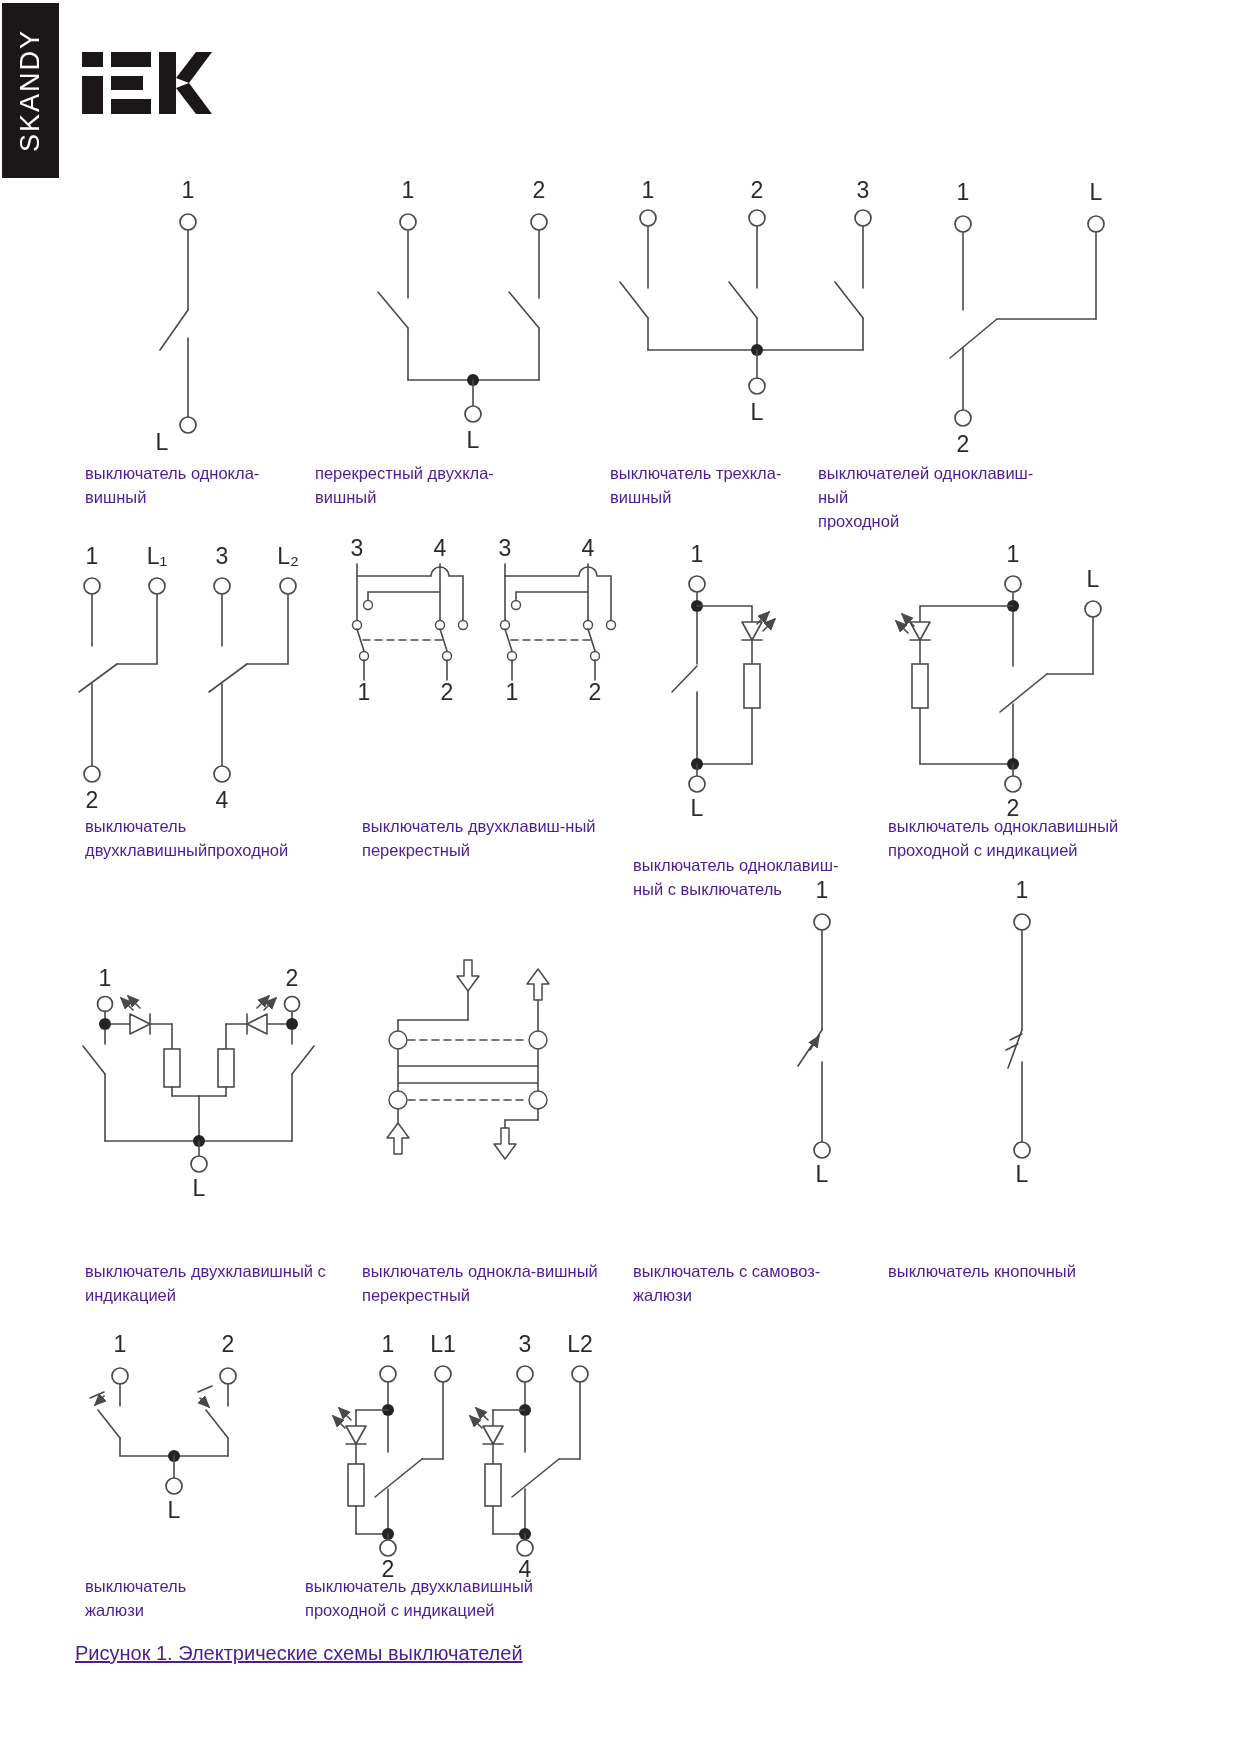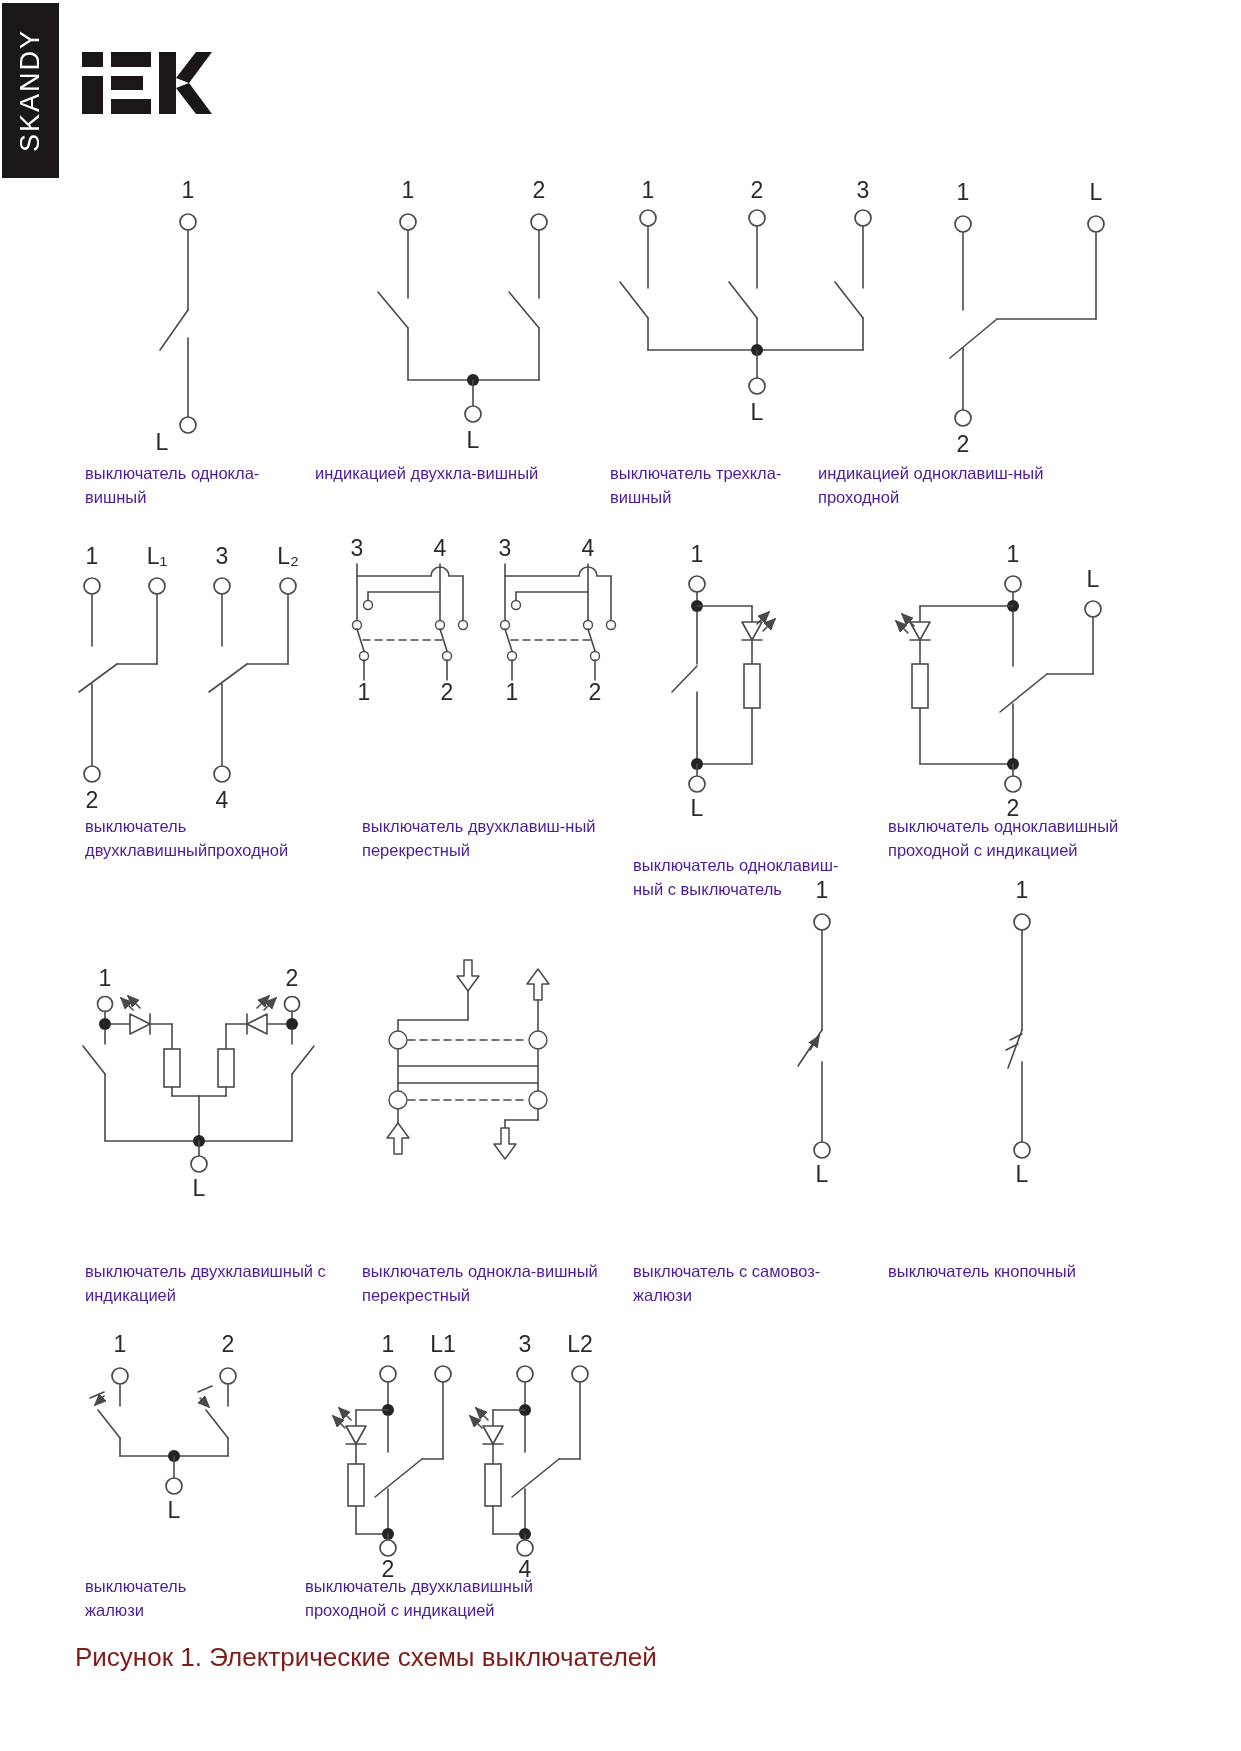--- a/index.html
+++ b/index.html
@@ -15,21 +15,21 @@
   svg.d path.ho { fill:#ffffff; stroke:#4a4a4a; stroke-width:1.5; stroke-linejoin:round; }
   svg.d circle.t { fill:#ffffff; stroke:#4a4a4a; stroke-width:1.7; }
   svg.d circle.c { fill:#ffffff; stroke:#4a4a4a; stroke-width:1.4; }
   svg.d circle.j { fill:#242424; stroke:none; }
   svg.d rect.r  { fill:#ffffff; stroke:#4a4a4a; stroke-width:1.6; }
   svg.d polygon.led { fill:#ffffff; stroke:#4a4a4a; stroke-width:1.6; stroke-linejoin:round; }
   svg.d .dash { stroke-dasharray:7 5; }
   svg.d text { font-family:"Liberation Sans","DejaVu Sans",sans-serif; font-size:23px; fill:#2a2a2a;
                text-anchor:middle; stroke:none; }
   .cap { position:absolute; font-size:16.5px; line-height:1.45; color:#4c1d95; }
-  .figcap { position:absolute; left:75px; top:1642px; font-size:26px; color:#7f1d1d; }
+  .figcap { position:absolute; left:75px; top:1642px; font-size:20px; color:#4c1d95;text-decoration:underline; }
 </style>
 </head>
 <body>
 
 <div class="page">
 
   <svg width="0" height="0" style="position:absolute">
     <defs>
       <marker id="ah" markerWidth="9" markerHeight="9" refX="7" refY="3.5" orient="auto">
         <path d="M0,0 L8,3.5 L0,7 Z" fill="#4a4a4a" stroke="none"></path>
@@ -424,29 +424,29 @@
     <line x1="245" y1="204" x2="245" y2="210"></line>
     <circle class="t" cx="245" cy="218" r="8"></circle>
     <text x="245" y="247">4</text>
   </svg>
 
   <div class="cap" style="left:85px;top:462px;width:230px">
     <div>выключатель однокла-вишный</div>
       <div></div>
   </div>
   <div class="cap" style="left:315px;top:462px;width:230px">
-    <div>индикацией двухкла-вишный</div>
+    <div>перекрестный двухкла-вишный</div>
       <div></div>
   </div>
   <div class="cap" style="left:610px;top:462px;width:230px">
     <div>выключатель трехкла-вишный</div>
       <div></div>
   </div>
   <div class="cap" style="left:818px;top:462px;width:240px">
-    <div>индикацией одноклавиш-ный</div>
+    <div>выключателей одноклавиш-ный</div>
       <div>проходной</div>
   </div>
 
   <div class="cap" style="left:85px;top:815px;width:250px">
     <div>выключатель</div>
       <div>двухклавишныйпроходной</div>
   </div>
   <div class="cap" style="left:362px;top:815px;width:240px">
     <div>выключатель двухклавиш-ный</div>
       <div>перекрестный</div>

